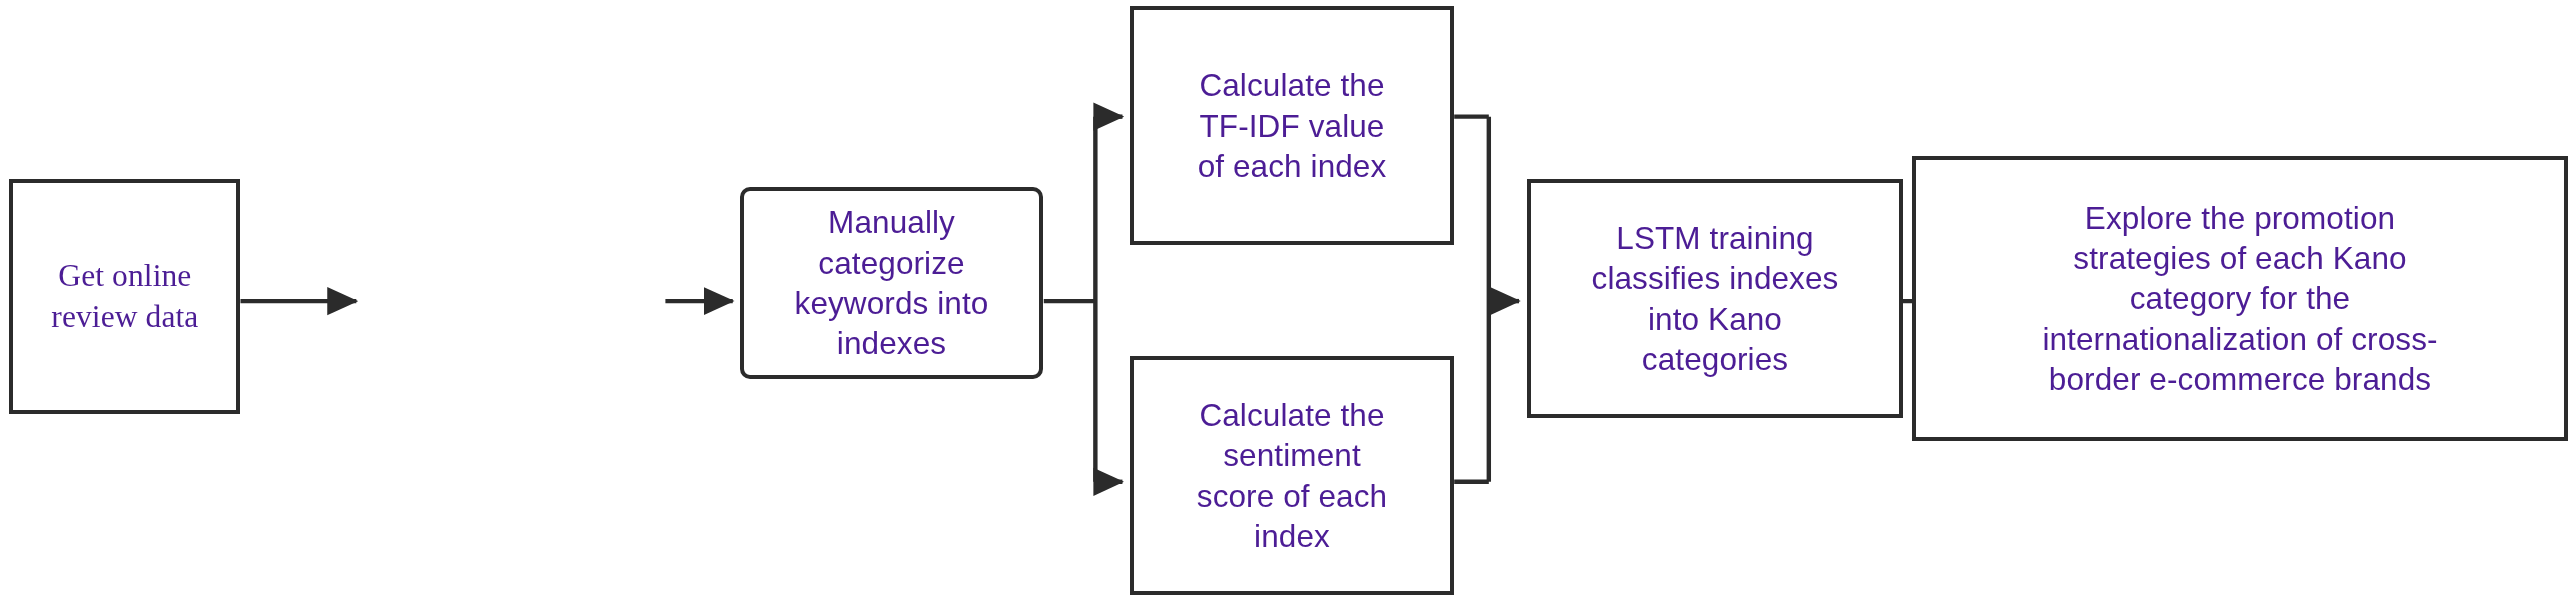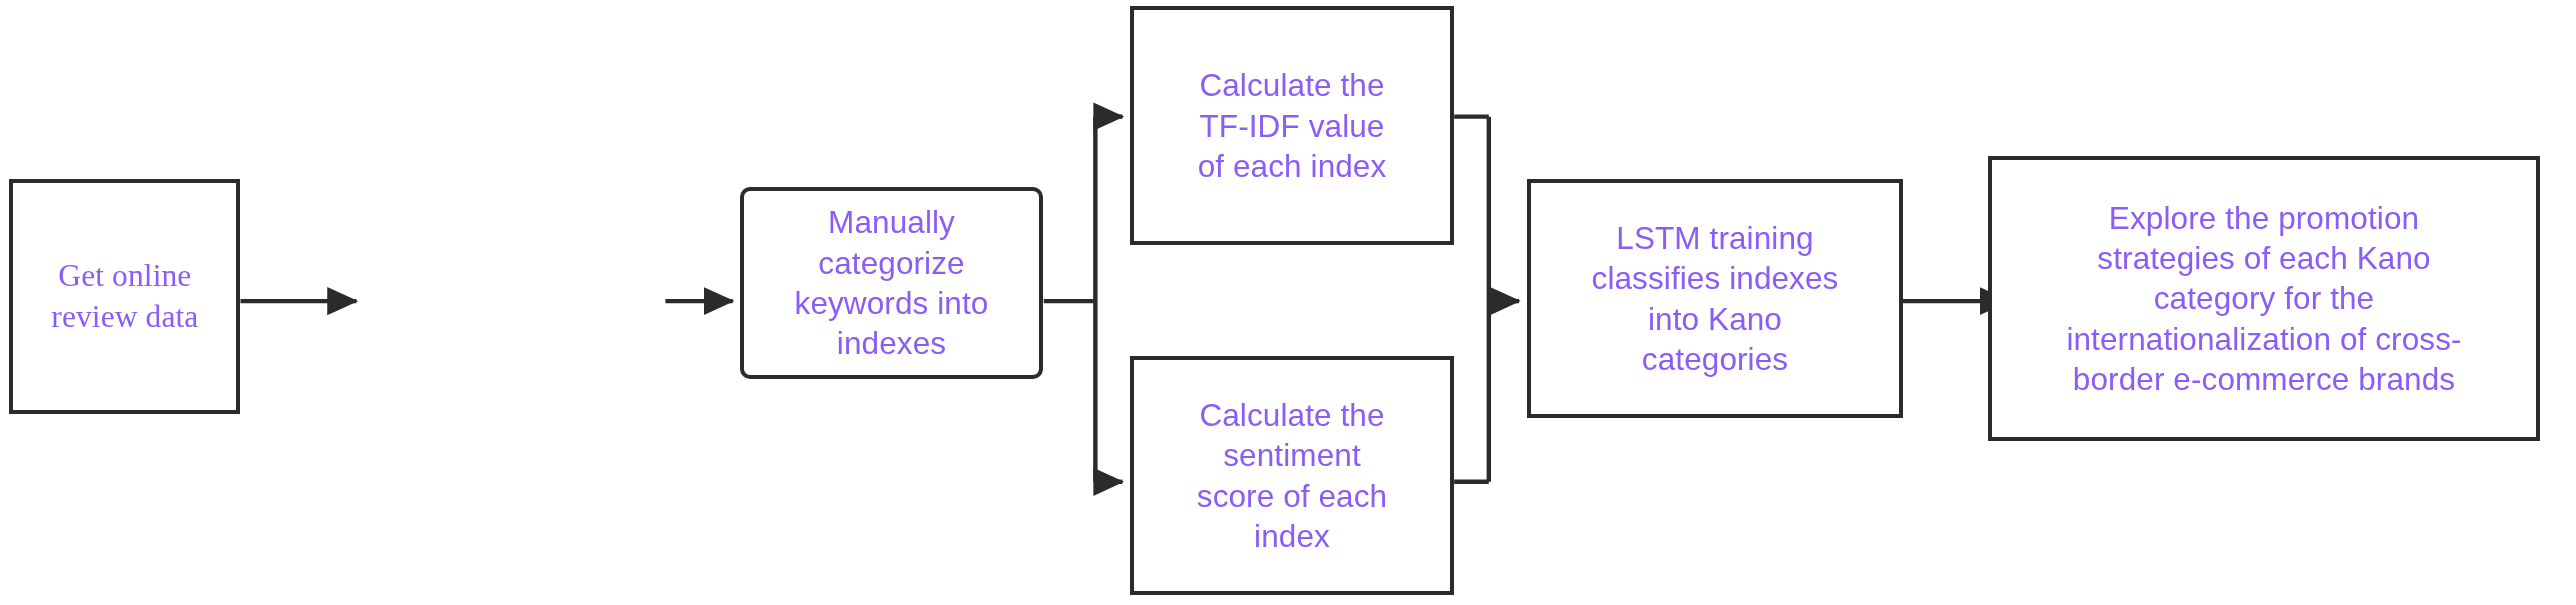--- a/index.html
+++ b/index.html
@@ -27,21 +27,21 @@
   }
   .node-box {
     position: absolute;
     box-sizing: border-box;
     border: 4.4px solid #2b2b2b;
     background: #ffffff;
     display: flex;
     align-items: center;
     justify-content: center;
     text-align: center;
-    color: #8b5cf6;
+    color: #4c1d95;
     font-size: 31.5px;
     line-height: 1.28;
     letter-spacing: 0.1px;
     padding: 3.8px 10px;
     white-space: pre-line;
   }
   .node-label {
     display: block;
     width: 100%;
     white-space: pre-line;
@@ -110,21 +110,21 @@
 index</span>
   </div>
 
   <div class="node-box" style="left:1527px; top:179px; width:376px; height:239px;justify-content:flex-end;">
     <span class="node-label">LSTM training
 classifies indexes
 into Kano
 categories</span>
   </div>
 
-  <div class="node-box" style="left:1988px; top:156px; width:552px; height:285px;">
+  <div class="node-box" style="left:1912px; top:156px; width:656px; height:285px;">
     <span class="node-label">Explore the promotion
 strategies of each Kano
 category for the
 internationalization of cross-
 border e-commerce brands</span>
   </div>
 
 </div>
 
 

